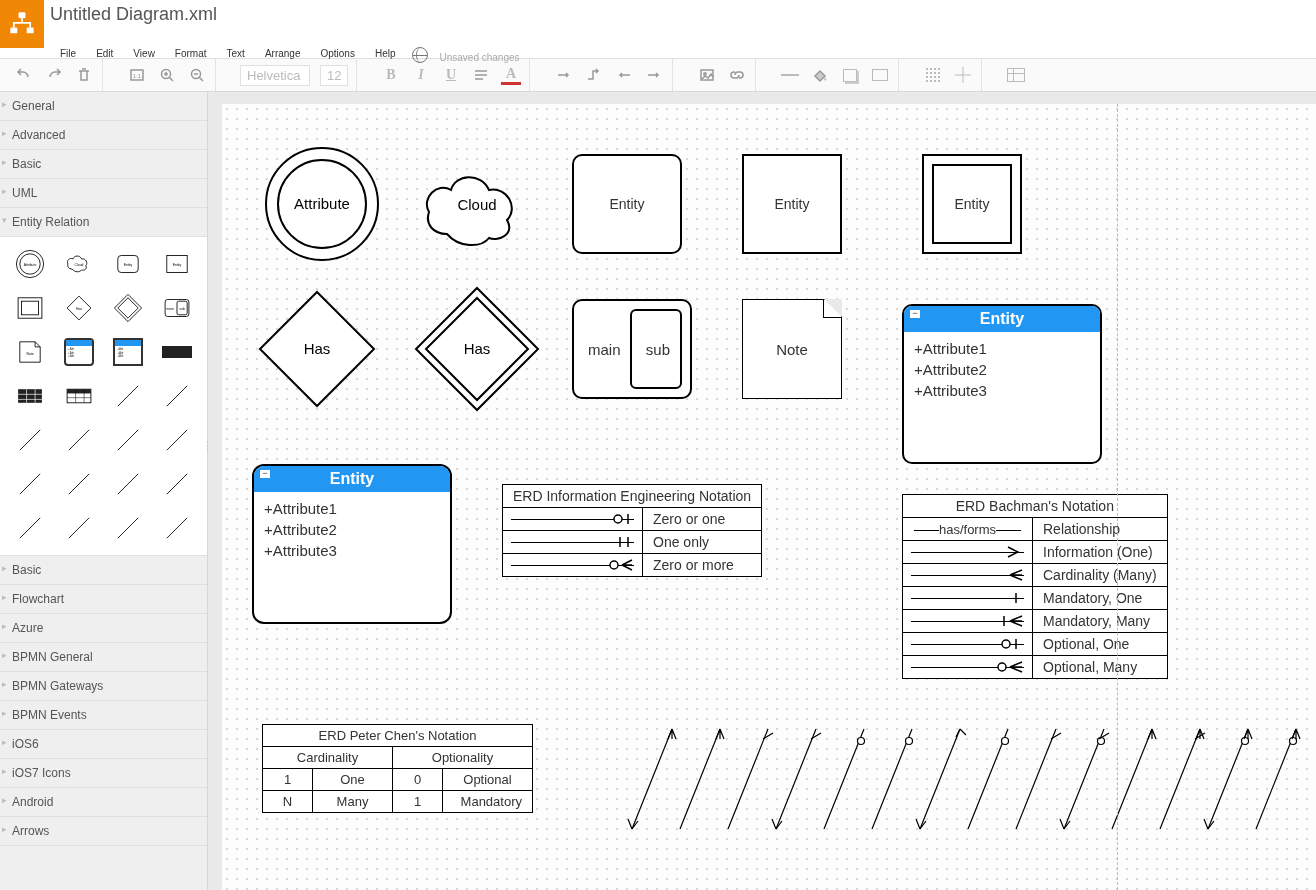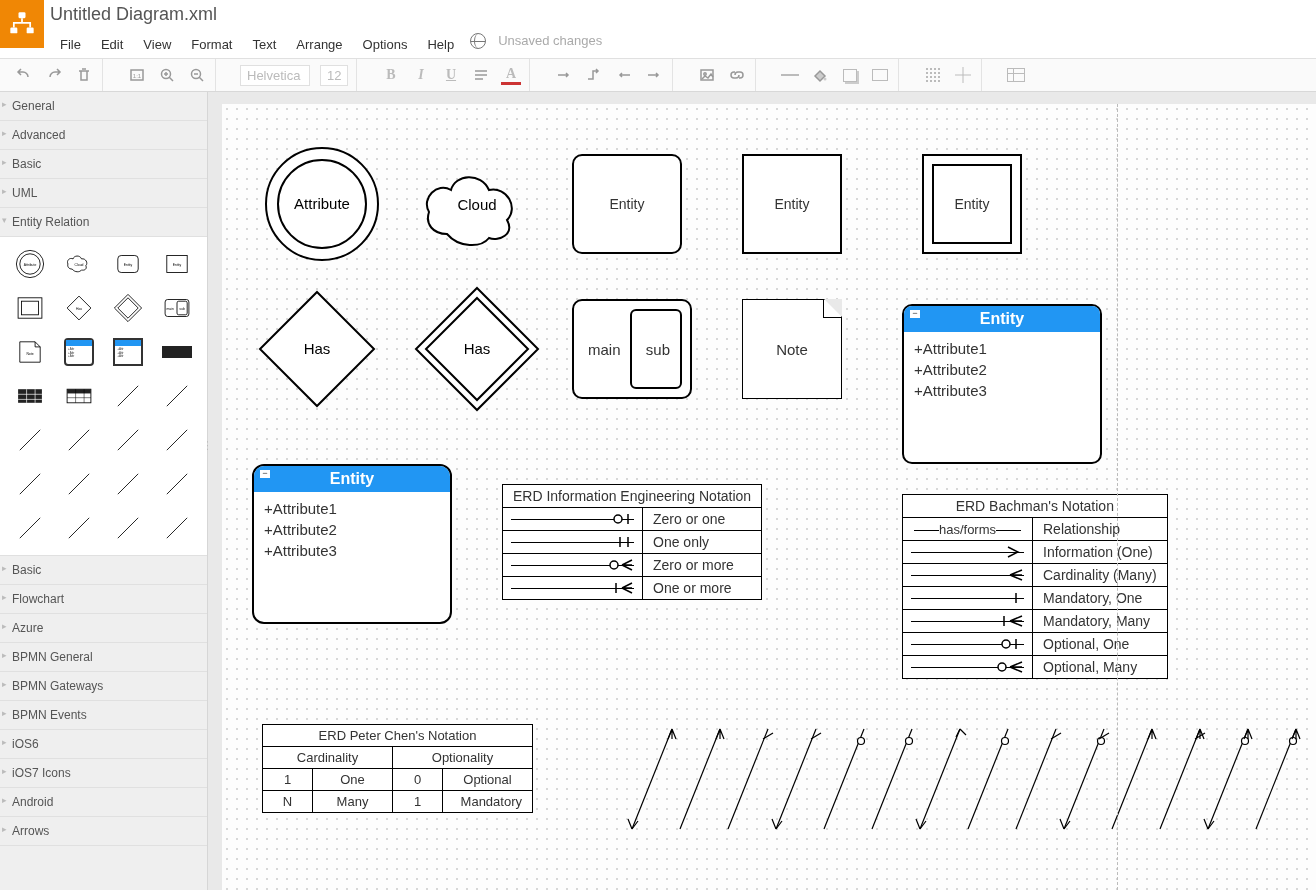--- a/index.html
+++ b/index.html
@@ -3,21 +3,21 @@
 <meta charset="utf-8">
 <style>
   html, body { margin:0; padding:0; font-family: "Helvetica Neue", Helvetica, Arial, sans-serif; font-size:13px; color:#333; background:#fff; height:100%; }
   * { box-sizing: border-box; }
 
   .topbar { display:flex; align-items:flex-start; height:58px; }
   .logo { width:44px; height:48px; background:#f08705; display:flex; align-items:center; justify-content:center; }
   .logo svg { width:28px; height:28px; fill:#fff; }
   .topright { flex:1; display:flex; flex-direction:column; padding-left:6px; }
   .title { font-size:18px; color:#555; margin-top:4px; }
-  .menubar { display:flex; align-items:flex-start; gap:0; margin-top:8px; font-size:13px; color:#333; }
+  .menubar { display:flex; align-items:flex-end; gap:0; margin-top:19px; font-size:10px; color:#333; }
   .menubar .mi { padding:4px 10px; cursor:default; }
   .menubar .globe { width:16px; height:16px; border:1px solid #777; border-radius:50%; margin:0 6px; position:relative; }
   .menubar .globe::before { content:""; position:absolute; left:0; right:0; top:50%; border-top:1px solid #777; }
   .menubar .globe::after { content:""; position:absolute; top:0; bottom:0; left:50%; width:50%; border-left:1px solid #777; border-radius:50%; transform:translateX(-50%); }
   .unsaved { color:#aaa; margin-left:6px; }
 
   .toolbar { height:34px; border-top:1px solid #e0e0e0; border-bottom:1px solid #d8d8d8; background:#fafafa; display:flex; align-items:center; padding:0 6px; gap:16px; color:#888; }
   .toolbar .grp { display:flex; align-items:center; height:100%; padding:0 8px; border-right:1px solid #e3e3e3; gap:10px; }
   .toolbar .grp:last-child { border-right:none; }
   .tb-btn { width:20px; height:20px; display:flex; align-items:center; justify-content:center; }
@@ -508,29 +508,20 @@
               </tr>
           <tr>
                 <td class="sym">
                   <span class="line"></span>
                   <svg style="position:absolute;right:6px;top:50%;transform:translateY(-50%)" width="28" height="14">
                     <circle cx="6" cy="7" r="4" fill="#fff" stroke="#000" stroke-width="1.5"></circle>
                     <path d="M14 7l10-5M14 7h10M14 7l10 5" stroke="#000" stroke-width="1.5"></path>
                   </svg>
                 </td>
                 <td>Zero or more</td>
-              </tr>
-          <tr>
-                <td class="sym">
-                  <span class="line"></span>
-                  <svg style="position:absolute;right:6px;top:50%;transform:translateY(-50%)" width="28" height="14">
-                    <path d="M8 2v10M14 7l10-5M14 7h10M14 7l10 5" stroke="#000" stroke-width="1.5"></path>
-                  </svg>
-                </td>
-                <td>One or more</td>
               </tr>
         </tbody>
           </table>
       </div>
 
       <div class="shape" style="left:680px;top:390px">
         <table class="nt">
           <tbody>
               <tr>
                 <th colspan="2">ERD Bachman's Notation</th>

